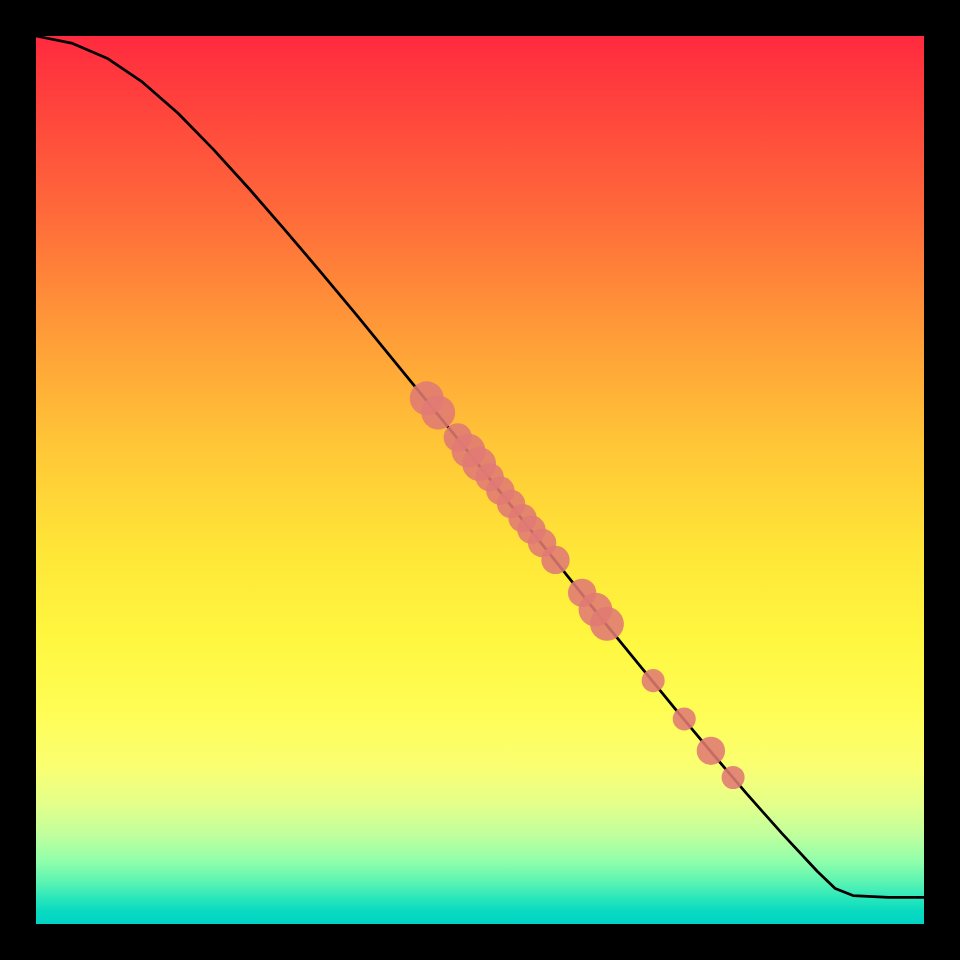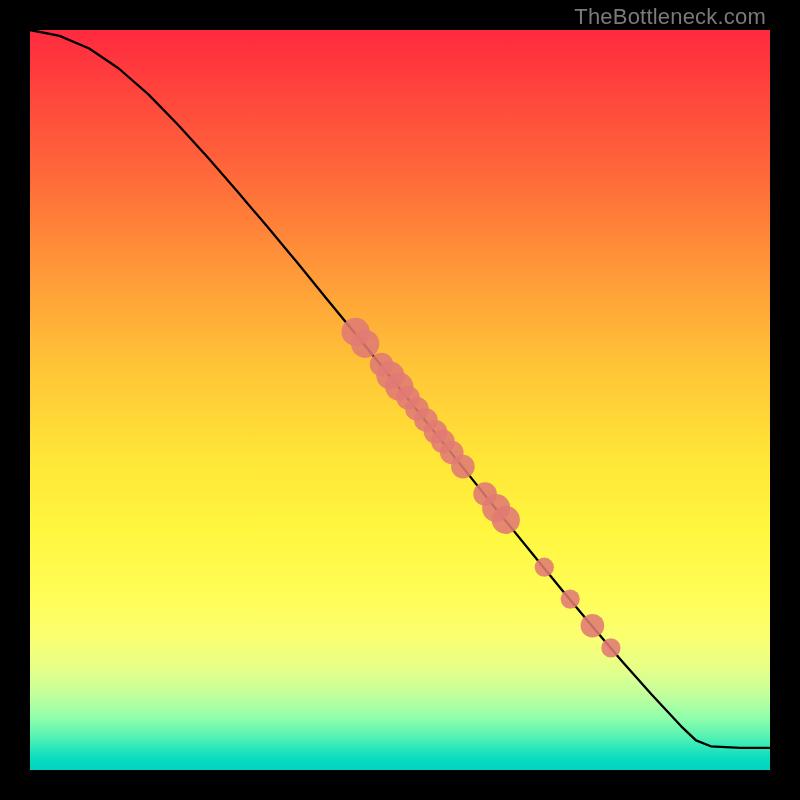--- a/index.html
+++ b/index.html
@@ -96,14 +96,13 @@
           <circle cx="455.1" cy="464.0" r="11.8" class="dot"></circle>
           <circle cx="466.2" cy="478.0" r="14.1" class="dot"></circle>
           <circle cx="475.8" cy="489.9" r="14.1" class="dot"></circle>
           <circle cx="514.3" cy="537.2" r="9.6" class="dot"></circle>
           <circle cx="540.2" cy="569.1" r="9.6" class="dot"></circle>
           <circle cx="562.4" cy="595.7" r="11.8" class="dot"></circle>
           <circle cx="580.9" cy="617.9" r="9.6" class="dot"></circle>
         </g>
     </svg>
   </div>
-  <div class="watermark">TheBottleneck.com</div>
 </div>
 
 </body></html>

